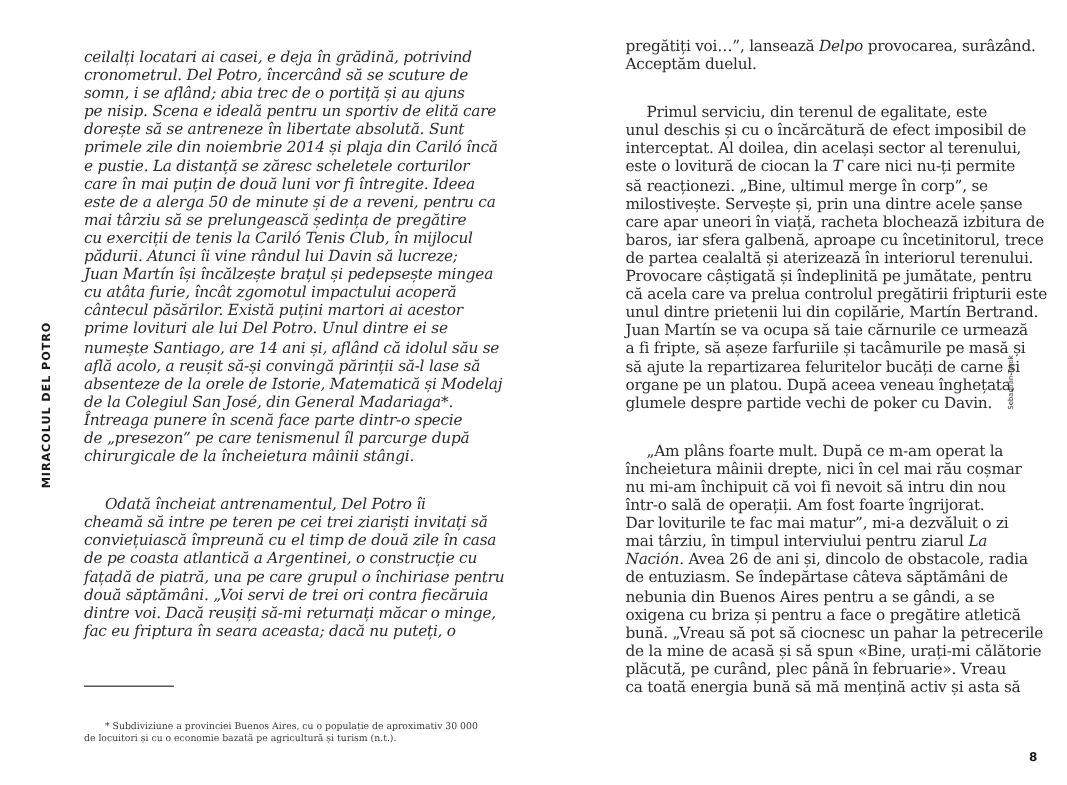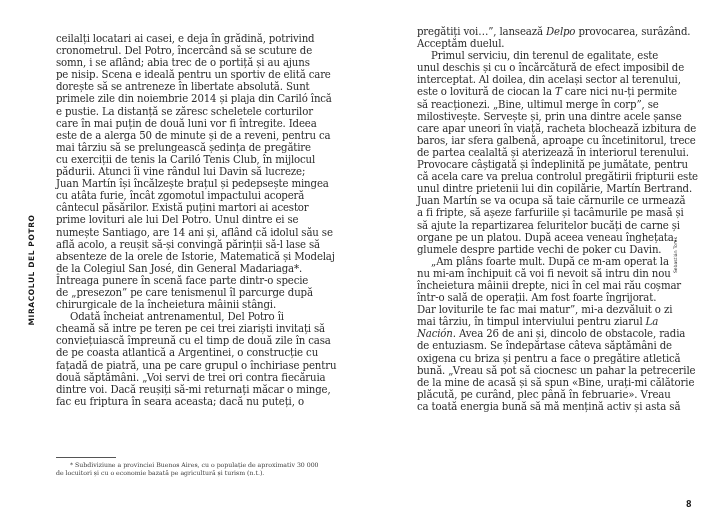--- a/index.html
+++ b/index.html
@@ -8,24 +8,24 @@
     .page-left { left: 0; width: 355px; }
     .page-right { left: 355px; width: 356px; }
     .text-block {
       position: absolute;
       font-family: "DejaVu Serif", serif;
       font-size: 10.2px;
       line-height: 12.1px;
       color: #2b2b2b;
       letter-spacing: -0.15px;
     }
-    .page-left .text-block { left: 56px; top: 33px; width: 258px; }
+    .page-left .text-block { left: 56px; top: 33px; width: 258px; font-style: italic; }
     .page-right .text-block { left: 62px; top: 26px; width: 256px; }
     .line { display: block; white-space: nowrap; }
-    .line.indent { padding-left: 14px; }
+    .line.indent { padding-left: 14px; margin-top: 20px; }
     .line em { }
     .footnote-rule { position: absolute; left: 56px; top: 457px; width: 60px; height: 1px; background: #555; }
     .footnote {
       position: absolute; left: 56px; top: 461px; width: 260px;
       font-family: "DejaVu Serif", serif; font-size: 6.2px; line-height: 8px; color: #3a3a3a;
     }
     .footnote .line.indent { padding-left: 14px; }
     .running-title {
       position: absolute; left: 24px; top: 210px; width: 14px; height: 120px;
     }
@@ -115,27 +115,28 @@
     <span class="line">de partea cealaltă și aterizează în interiorul terenului.</span>
     <span class="line">Provocare câștigată și îndeplinită pe jumătate, pentru</span>
     <span class="line">că acela care va prelua controlul pregătirii fripturii este</span>
     <span class="line">unul dintre prietenii lui din copilărie, Martín Bertrand.</span>
     <span class="line">Juan Martín se va ocupa să taie cărnurile ce urmează</span>
     <span class="line">a fi fripte, să așeze farfuriile și tacâmurile pe masă și</span>
     <span class="line">să ajute la repartizarea feluritelor bucăți de carne și</span>
     <span class="line">organe pe un platou. După aceea veneau înghețata,</span>
     <span class="line">glumele despre partide vechi de poker cu Davin.</span>
     <span class="line indent">„Am plâns foarte mult. După ce m-am operat la</span>
+    <span class="line">încheietura mâinii drepte, nici în cel mai rău coșmar</span>
     <span class="line">nu mi-am închipuit că voi fi nevoit să intru din nou</span>
-    <span class="line">încheietura mâinii drepte, nici în cel mai rău coșmar</span>
     <span class="line">într-o sală de operații. Am fost foarte îngrijorat.</span>
     <span class="line">Dar loviturile te fac mai matur”, mi-a dezvăluit o zi</span>
     <span class="line"><span>mai târziu, în timpul interviului pentru ziarul </span><em>La</em></span>
     <span class="line"><em>Nación</em><span>. Avea 26 de ani și, dincolo de obstacole, radia</span></span>
     <span class="line">de entuziasm. Se îndepărtase câteva săptămâni de</span>
+    <span class="line">nebunia din Buenos Aires pentru a se gândi, a se</span>
     <span class="line">oxigena cu briza și pentru a face o pregătire atletică</span>
     <span class="line">bună. „Vreau să pot să ciocnesc un pahar la petrecerile</span>
     <span class="line">de la mine de acasă și să spun «Bine, urați-mi călătorie</span>
     <span class="line">plăcută, pe curând, plec până în februarie». Vreau</span>
     <span class="line">ca toată energia bună să mă mențină activ și asta să</span>
   </div>
   <div class="running-author">
     <span>Sebastián Torok</span>
   </div>
   <div class="page-number">8</div>

